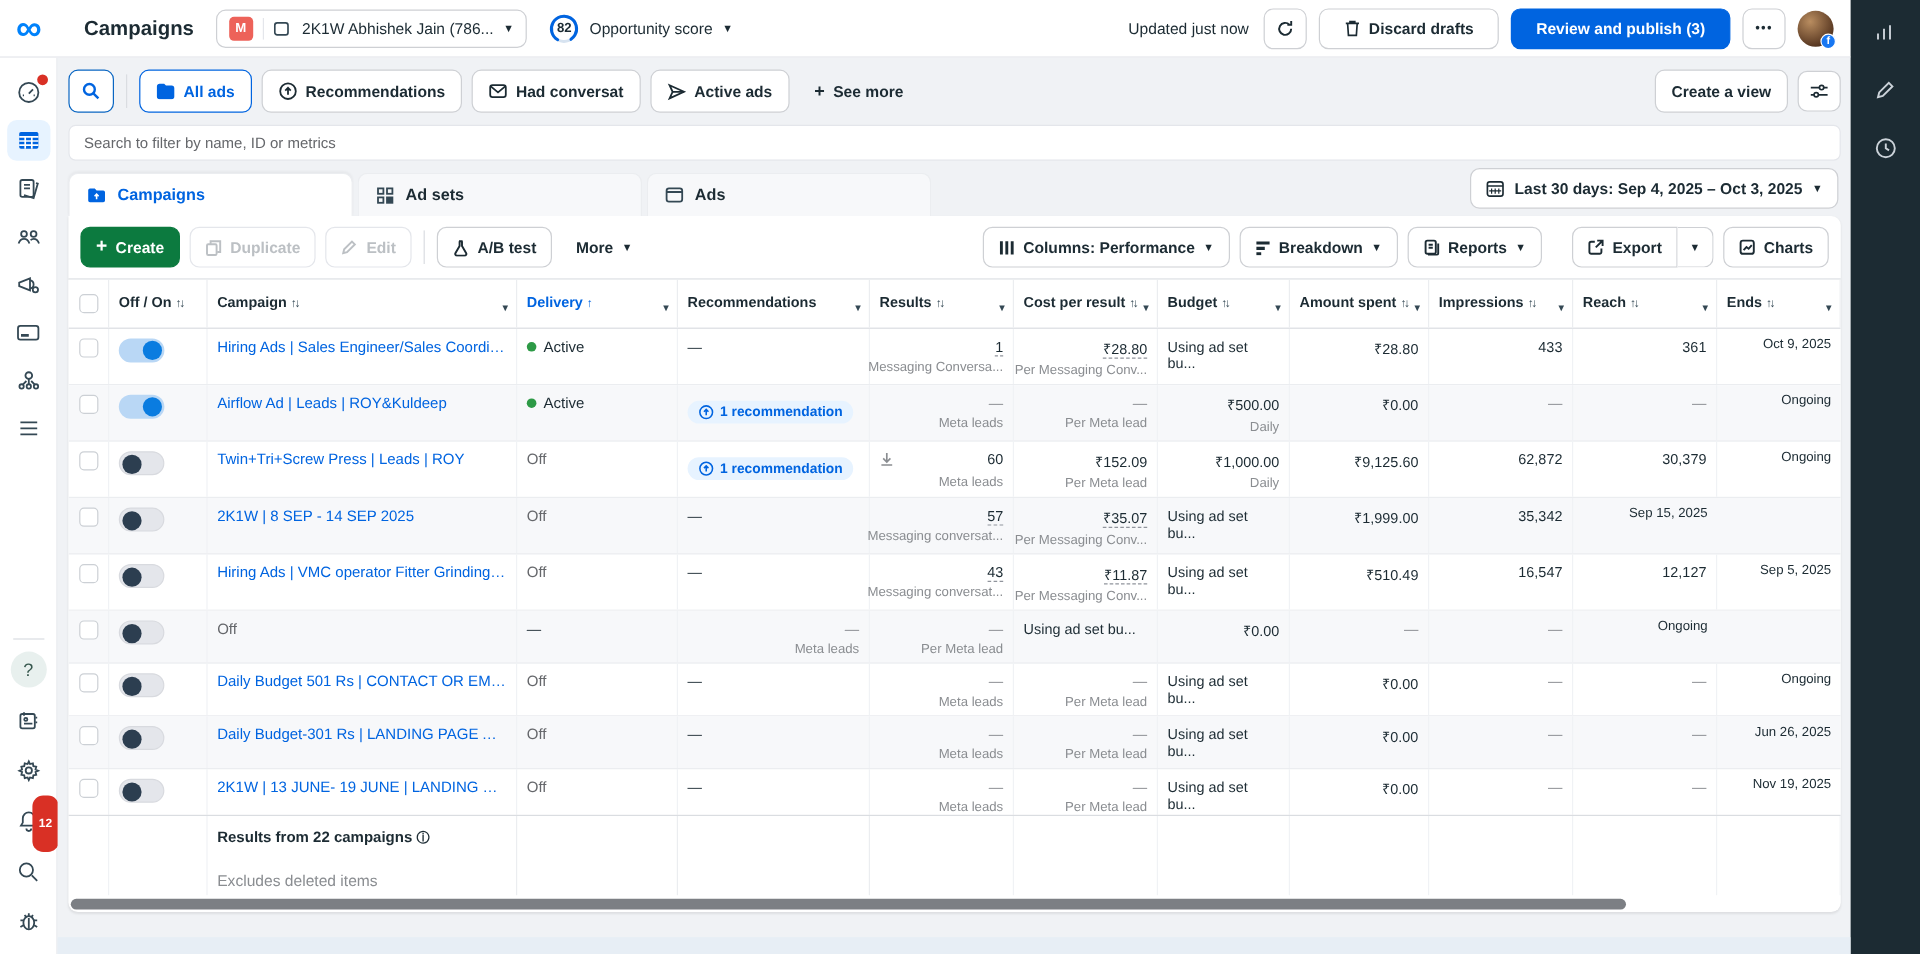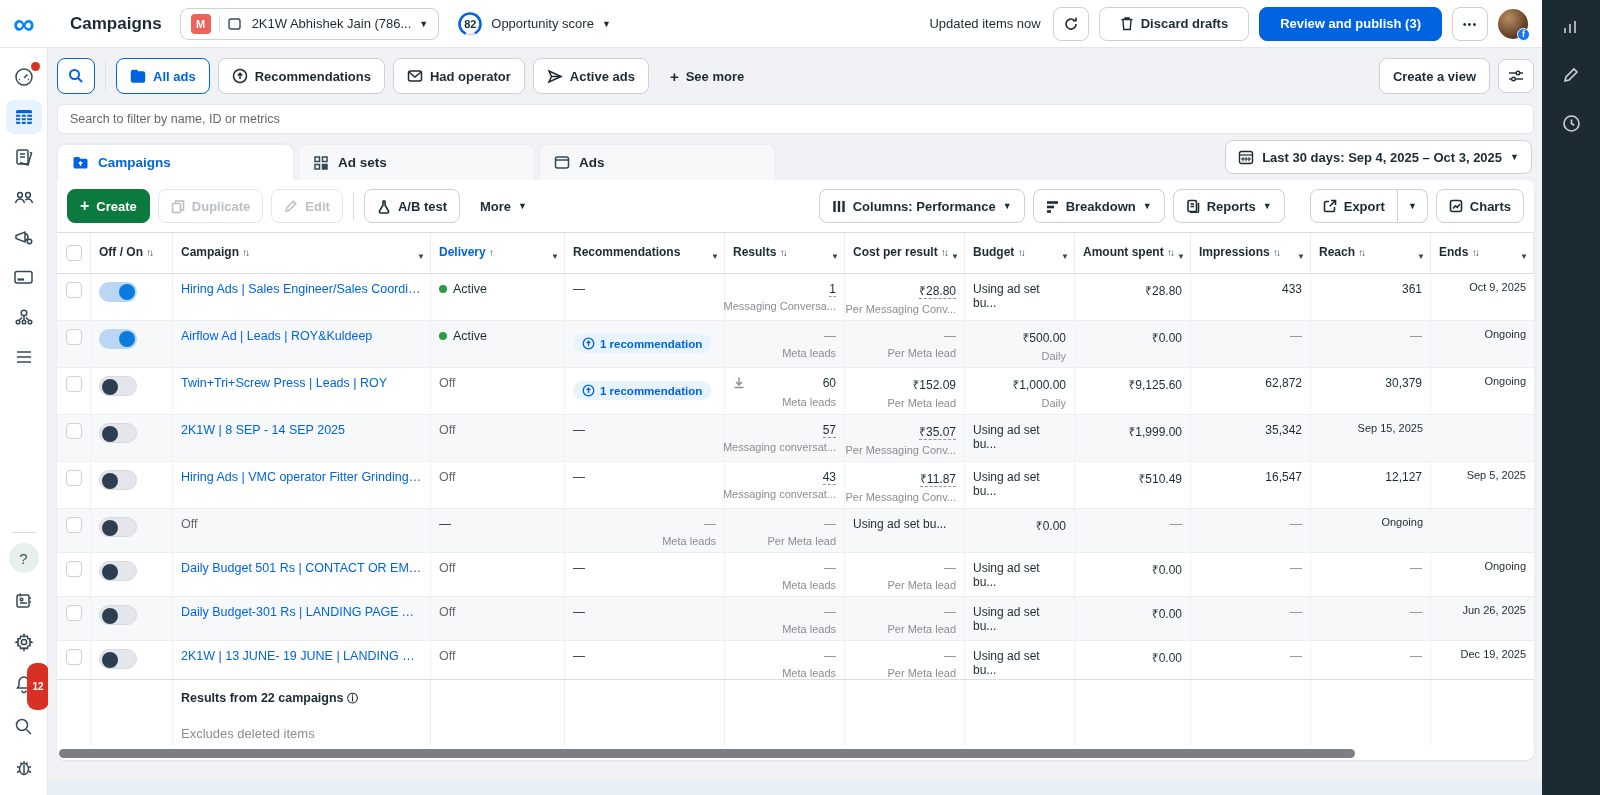--- a/index.html
+++ b/index.html
@@ -179,21 +179,21 @@
       <svg width="26" height="26" viewBox="0 0 26 26">
           <circle cx="13" cy="13" r="10.5" stroke="#d7e3f0" stroke-width="2.5" fill="none"></circle>
           <circle cx="13" cy="13" r="10.5" stroke="#0064e0" stroke-width="2.5" fill="none" stroke-linecap="round" stroke-dasharray="54 66" transform="rotate(120 13 13)"></circle>
         </svg>
       <span>82</span>
     </span>
     <span style="font-size:13px;">Opportunity score</span>
     <span class="caret">▼</span>
   </div>
   <div class="topbar-right">
-    <span class="updated">Updated items now</span>
+    <span class="updated">Updated just now</span>
     <div class="icon-btn">
       <svg width="16" height="16" viewBox="0 0 16 16">
           <path d="M13 8a5 5 0 1 1-1.5-3.5" stroke="#1c2b33" stroke-width="1.6" fill="none"></path>
           <path d="M13 1.5v3.2h-3.2" stroke="#1c2b33" stroke-width="1.6" fill="none"></path>
         </svg>
     </div>
     <div class="btn">
       <svg width="14" height="15" viewBox="0 0 14 15">
           <path d="M1.5 3.5h11M5 3.5V2h4v1.5M3 3.5l.7 10h6.6l.7-10" stroke="#1c2b33" stroke-width="1.4" fill="none"></path>
         </svg>
@@ -394,21 +394,21 @@
           </span>
           <span>Recommendations</span>
         </div>
         <div class="pill">
           <span style="display:flex">
             <svg width="16" height="14" viewBox="0 0 16 14">
               <rect x="1.5" y="2" width="13" height="10" rx="2"></rect>
               <path d="M2 3l6 5 6-5"></path>
             </svg>
           </span>
-          <span>Had operator</span>
+          <span>Had conversat</span>
         </div>
         <div class="pill">
           <span style="display:flex">
             <svg width="16" height="15" viewBox="0 0 16 15">
               <path d="M2 2l12 5.5L2 13l2.5-5.5L2 2z"></path>
               <path d="M4.5 7.5H14"></path>
             </svg>
           </span>
           <span>Active ads</span>
         </div>
@@ -992,21 +992,21 @@
     <div class="cell r">
               <div class="num">₹0.00</div>
             </div>
     <div class="cell r">
               <div class="num gray">—</div>
             </div>
     <div class="cell r">
               <div class="num gray">—</div>
             </div>
     <div class="cell r" style="border-right:none;">
-              <div class="ends">Dec 19, 2025</div>
+              <div class="ends">Nov 19, 2025</div>
             </div>
           </div>
           <div class="grid row alt">
     <div class="cell" style="align-items:center;"></div>
     <div class="cell"></div>
     <div class="cell"></div>
     <div class="cell"></div>
     <div class="cell"></div>
     <div class="cell r"></div>
     <div class="cell r"></div>

